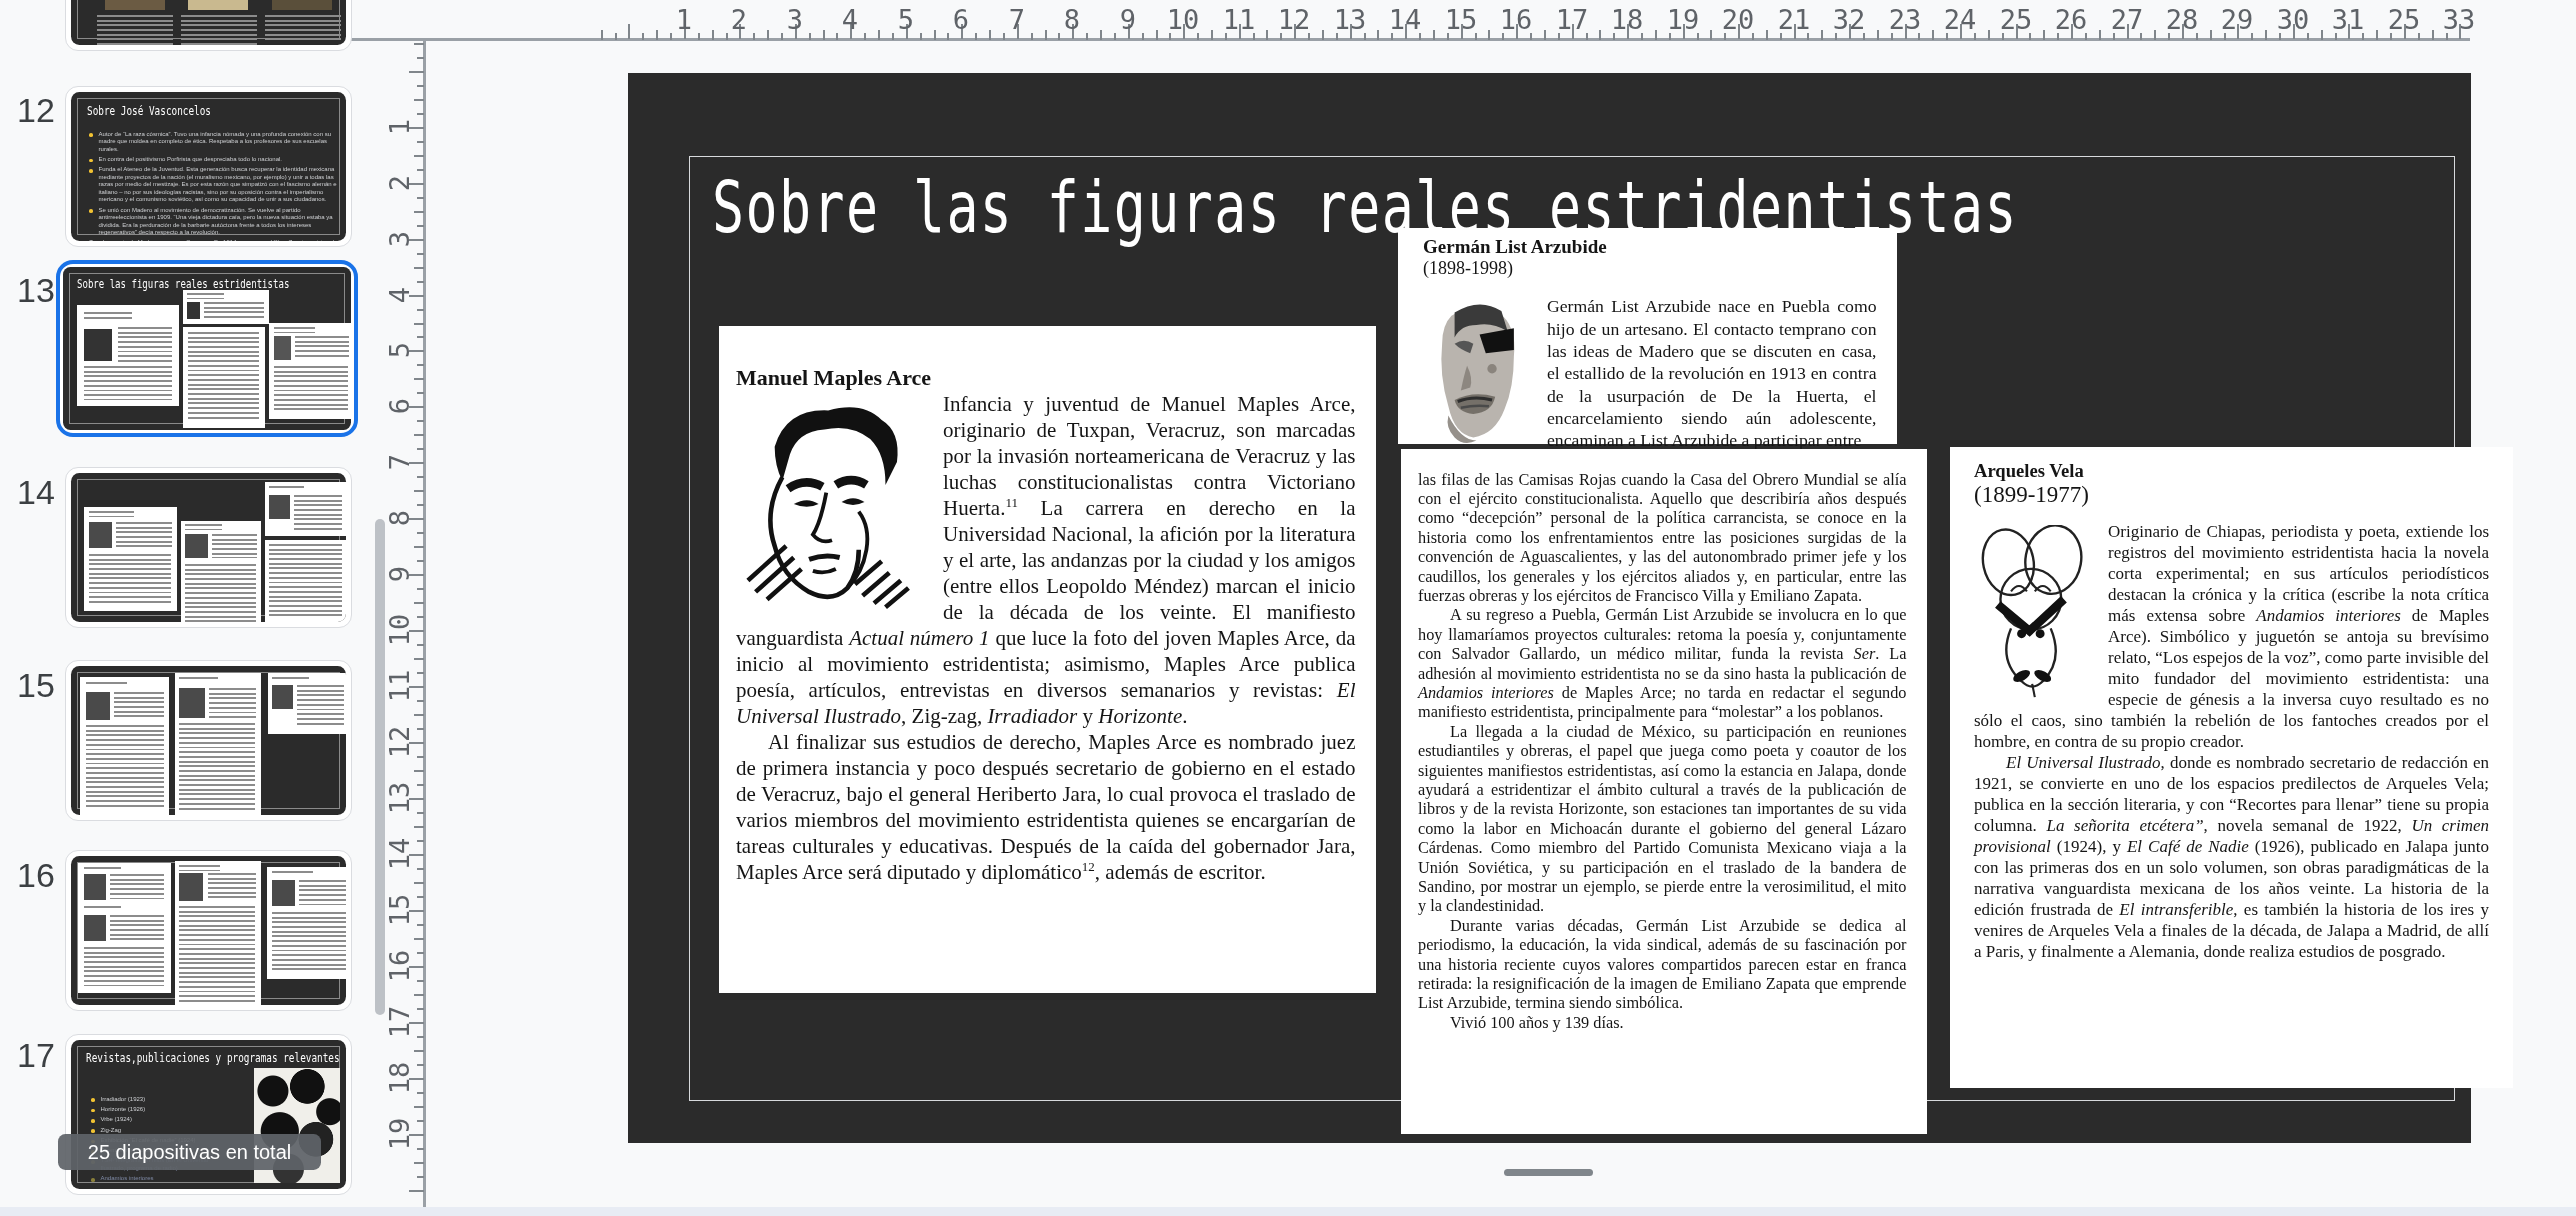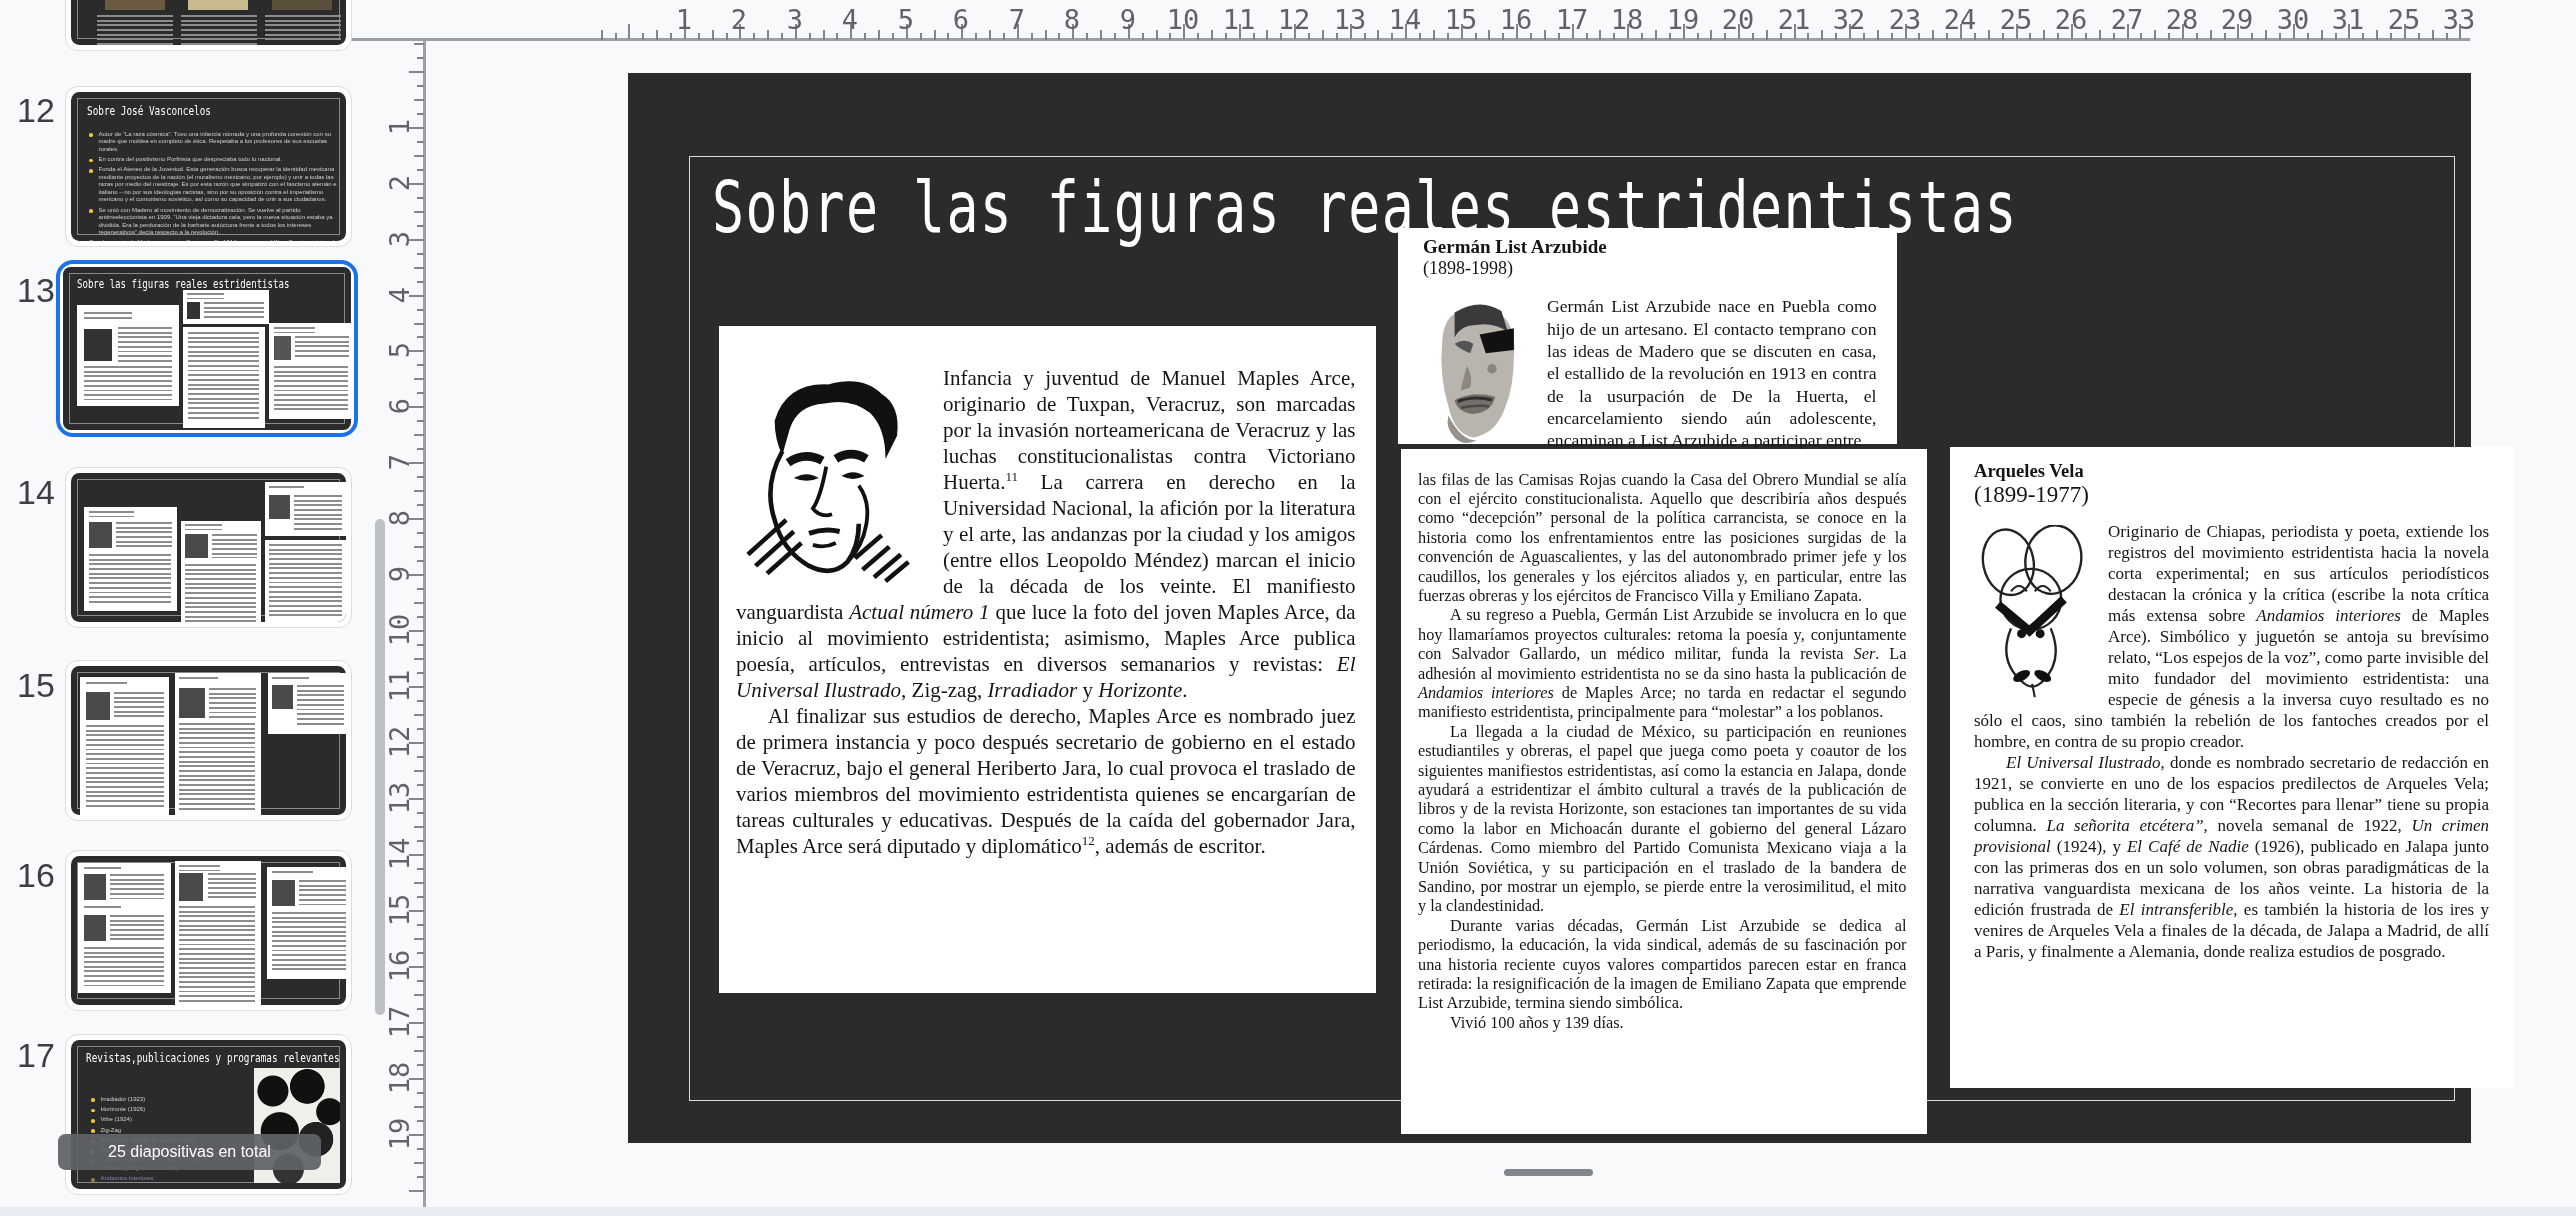--- a/index.html
+++ b/index.html
@@ -29,21 +29,21 @@
   .pm{position:absolute;background:#4a4a4a;}
   .tbullets{position:absolute;}
   .tbullet{display:flex;align-items:flex-start;margin-bottom:2.8px;}
   .tbullet .dot{flex:0 0 auto;width:3.7px;height:3.7px;border-radius:50%;background:#f1c232;margin:2.8px 5.6px 0 0;}
   .tbullet .txt{font-size:6px;line-height:1.25;color:#cfd1d4;}
   .tbullet.muted .txt{color:#7f8aa6;}
   .tbullet.muted .dot{background:#8a7f3a;}
 
   
   #badge{left:58px;top:1134px;width:263px;height:36px;background:rgba(95,99,104,0.93);border-radius:7.4px;
-         display:flex;align-items:center;justify-content:center;color:#fff;font-size:16px;}
+         display:flex;align-items:center;justify-content:center;color:#fff;font-size:20px;}
 
   
   #panel-scrollbar{left:375px;top:519px;width:10.2px;height:496px;background:#bdc1c6;border-radius:5.6px;}
 
   
   #slide{left:628px;top:73px;width:1843px;height:1070px;background:#2b2b2b;}
   #slide-frame{left:61px;top:83px;width:1764px;height:943px;border:1.9px solid #d8dadd;}
   #slide-title{left:84px;top:93px;color:#fff;font-family:"DejaVu Sans Mono",monospace;font-size:71px;
                transform-origin:left top;transform:scaleX(0.75);white-space:nowrap;letter-spacing:1.9px;}
   .doc{font-family:"Liberation Serif",serif;color:#151515;text-align:justify;}
@@ -576,20 +576,21 @@
       <span>25 diapositivas en total</span>
     </div>
     <div id="panel-scrollbar" class="abs"></div>
   </div>
 
   <div id="slide" class="abs">
     <div id="slide-frame" class="abs"></div>
     <div id="slide-title" class="abs">Sobre las figuras reales estridentistas</div>
 
     <div id="box-maples" class="sbox doc">
+      <div class="bname">Manuel Maples Arce</div>
       <div class="pfloat">
         <svg viewBox="0 0 100 112" width="192" height="214" xmlns="http://www.w3.org/2000/svg">
           <path d="M20,26 Q26,6 48,7 Q66,2 76,12 Q86,18 84,34 L78,46 Q78,30 70,22 Q60,14 46,17 Q32,18 28,30 L24,44 Q20,36 20,26 Z" fill="#111"></path>
           <path d="M24,42 Q14,60 20,78 Q24,94 38,102 Q50,108 58,100 Q64,92 64,80" fill="none" stroke="#111" stroke-width="2.4"></path>
           <path d="M27,48 Q36,42 45,47" fill="none" stroke="#111" stroke-width="4.5"></path>
           <path d="M52,46 Q60,41 68,46" fill="none" stroke="#111" stroke-width="4.5"></path>
           <path d="M30,56 Q37,52 43,56 Q37,59 30,56 Z" fill="#111"></path>
           <path d="M55,55 Q61,51 67,55 Q61,58 55,55 Z" fill="#111"></path>
           <path d="M47,50 Q44,66 40,72 Q44,77 50,75" fill="none" stroke="#111" stroke-width="2"></path>
           <path d="M38,85 Q46,82 54,84" fill="none" stroke="#111" stroke-width="2.6"></path>

